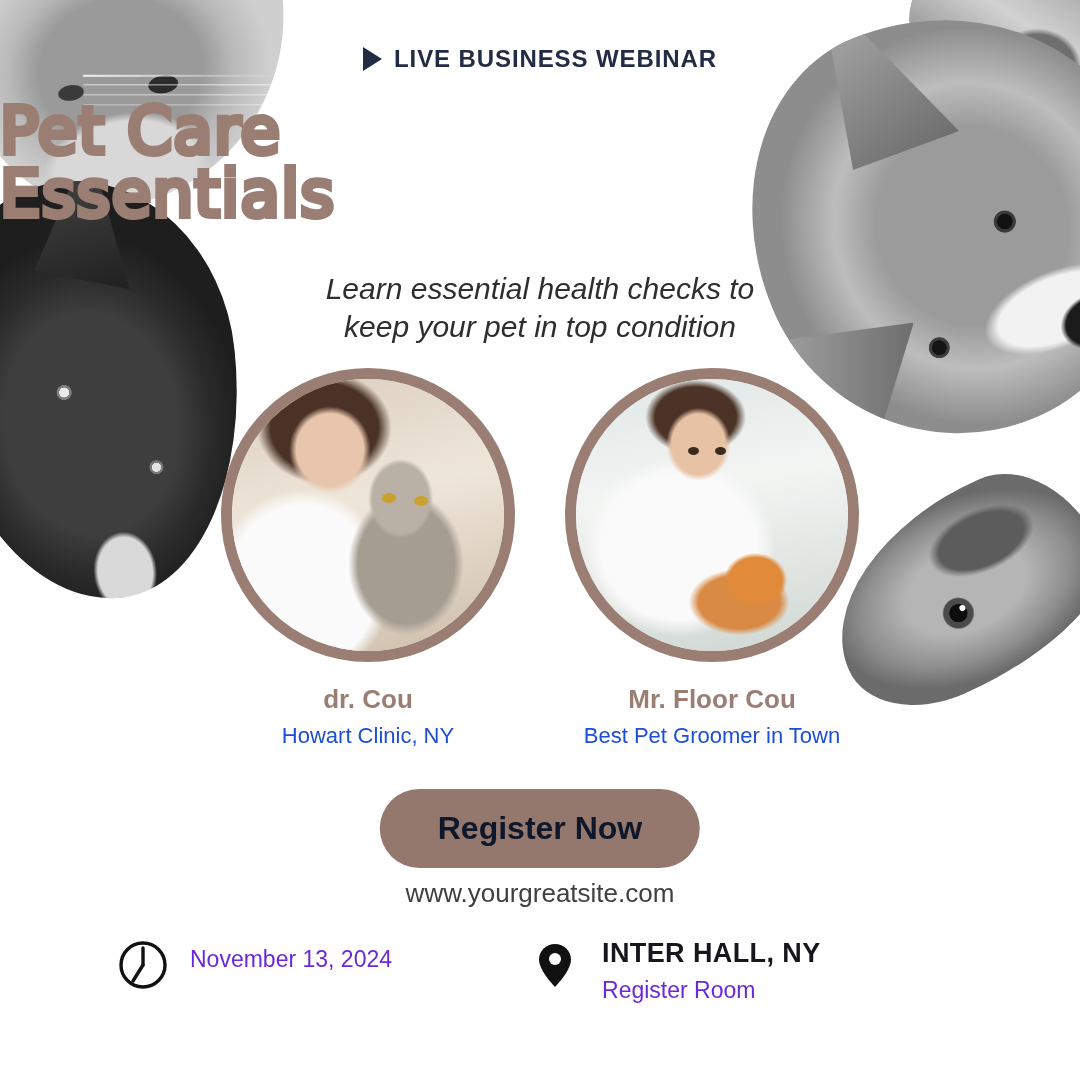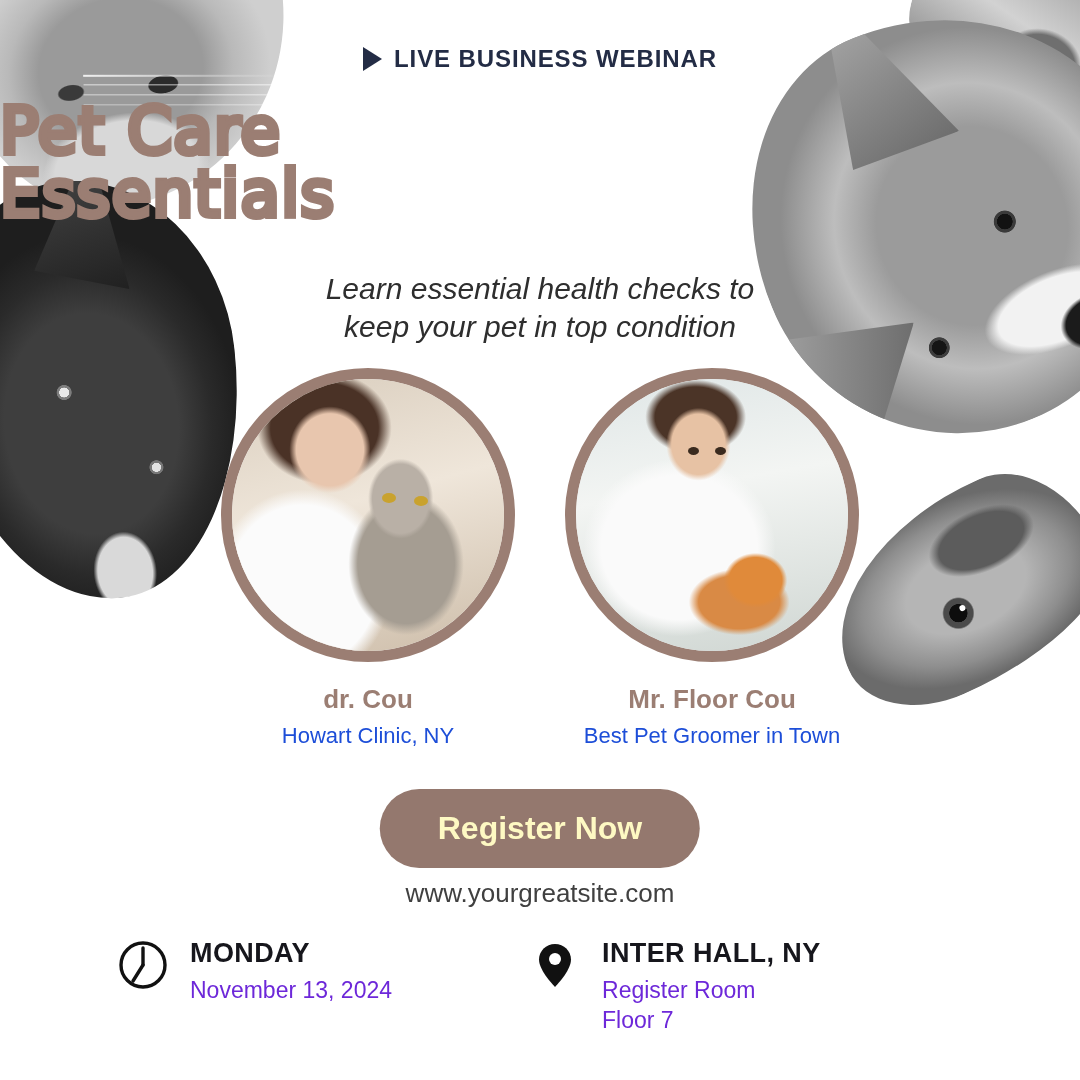--- a/index.html
+++ b/index.html
@@ -154,21 +154,21 @@
       linear-gradient(170deg,#dfe6e6,#f3f5f3 40%,#cfd6d2);
   }
   .ph-man .eye-l,.ph-man .eye-r { position:absolute; width:11px; height:8px; border-radius:50%; background:#3a2a1e; }
   .ph-man .eye-l { left:41%; top:25%; } .ph-man .eye-r { left:51%; top:25%; }
 
   .sp-name { margin-top:22px; color:#9b7e73; font-size:26px; font-weight:bold; }
   .sp-role { margin-top:8px; color:#1d4ed8; font-size:22px; }
 
   .cta {
     position:absolute; top:789px; left:50%; transform:translateX(-50%);
-    background:#94786e; color:#fef9c3; border:none; cursor:pointer;
+    background:#94786e; color:#0f172a; border:none; cursor:pointer;
     font-family:inherit; font-size:32px; font-weight:bold;
     padding:21px 58px; border-radius:44px;
   }
 
   .url {
     position:absolute; top:878px; left:0; right:0; text-align:center;
     color:#404040; font-size:26px; font-weight:500;
   }
 
   .footer { position:absolute; top:938px; left:0; right:0; display:flex; }
@@ -242,31 +242,29 @@
 
   <div class="footer">
 
     <div class="fcol" id="footer-date">
       <svg class="ficon" viewBox="0 0 50 50">
         <circle cx="25" cy="25" r="22" fill="none" stroke="#111" stroke-width="3.4"></circle>
         <path d="M25 25 V8" stroke="#111" stroke-width="3.4" stroke-linecap="round" fill="none"></path>
         <path d="M25 25 L15 41" stroke="#111" stroke-width="3.4" stroke-linecap="round" fill="none"></path>
       </svg>
       <div>
-        <div class="fhead">MONDAY</div>
         <div class="fline">November 13, 2024</div>
       </div>
     </div>
 
     <div class="fcol" id="footer-venue">
       <svg class="ficon" viewBox="0 0 50 50">
         <path d="M25 4c-9 0-16 7-16 15.6C9 31 25 47 25 47s16-16 16-27.4C41 11 34 4 25 4z" fill="#111"></path>
         <circle cx="25" cy="19" r="6" fill="#fff"></circle>
       </svg>
       <div>
         <div class="fhead">INTER HALL, NY</div>
         <div class="fline">Register Room</div>
-        <div class="fline" style="margin-top:2px">Floor 7</div>
       </div>
     </div>
 
   </div>
 </div>
 
 </body></html>

